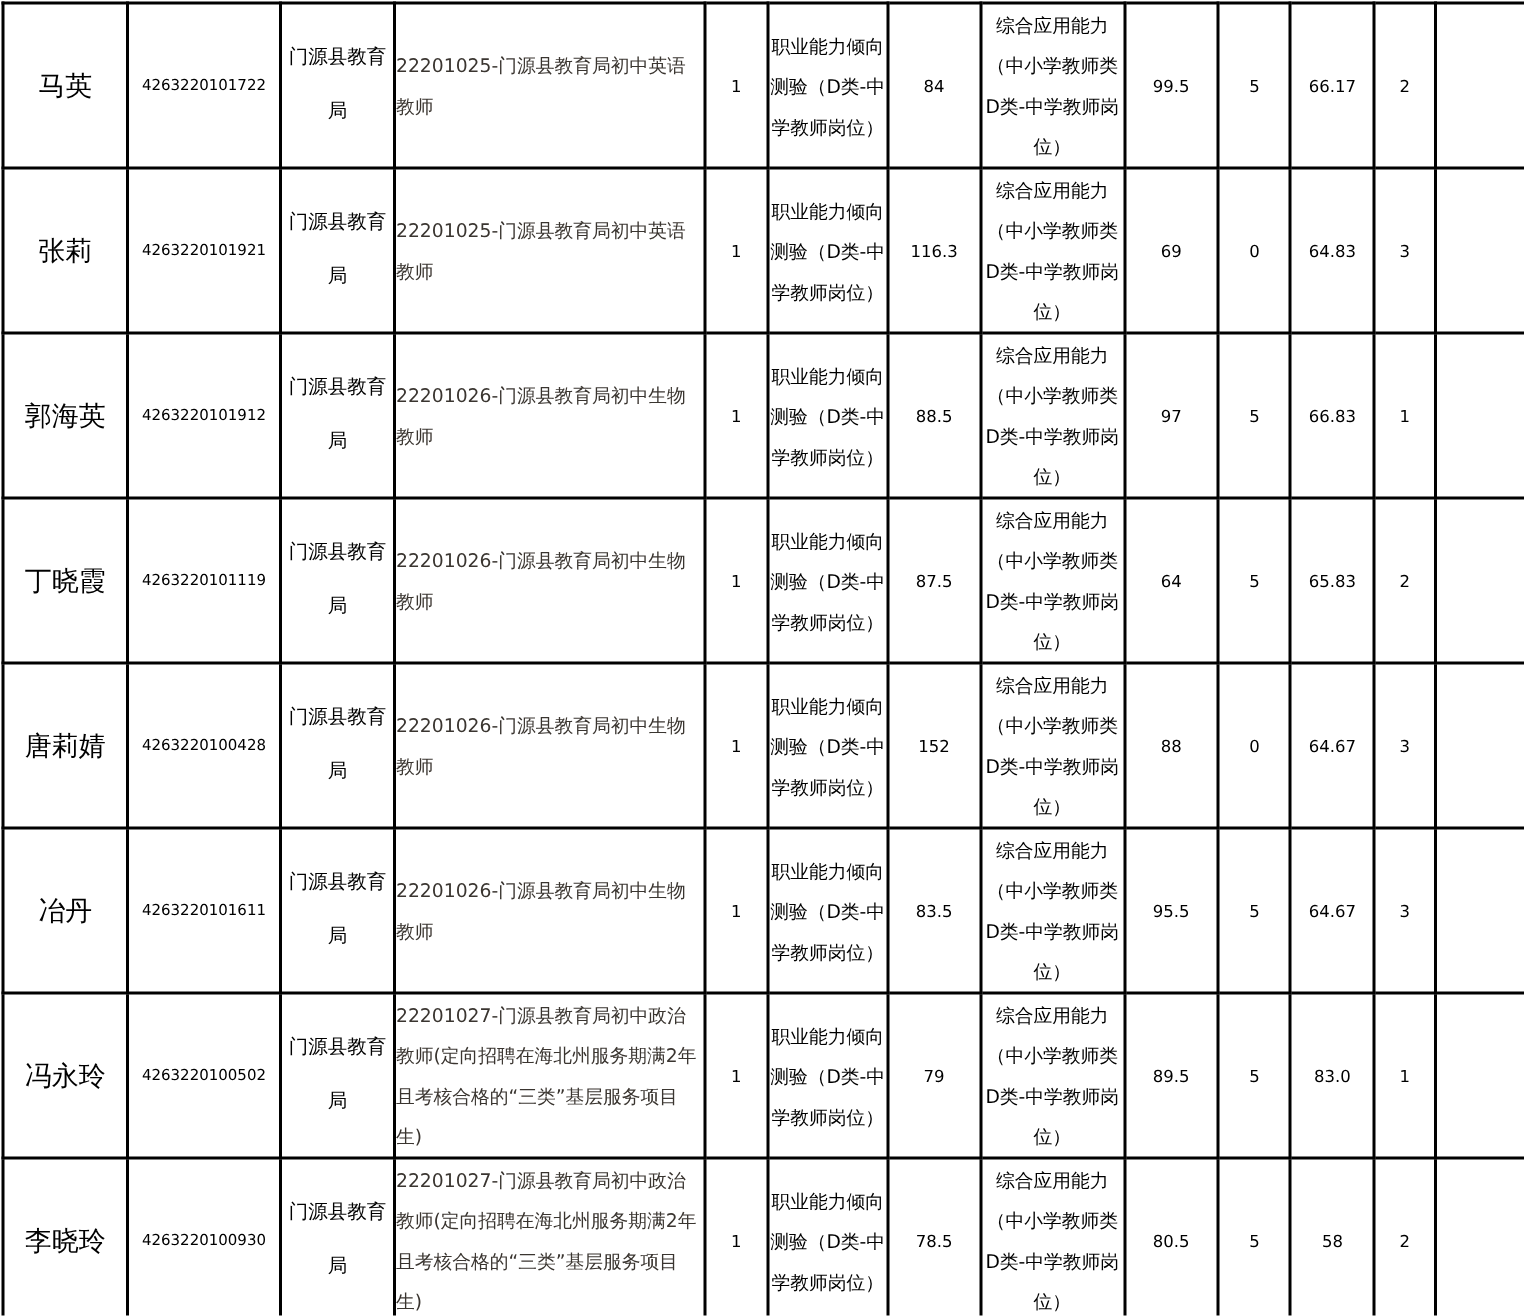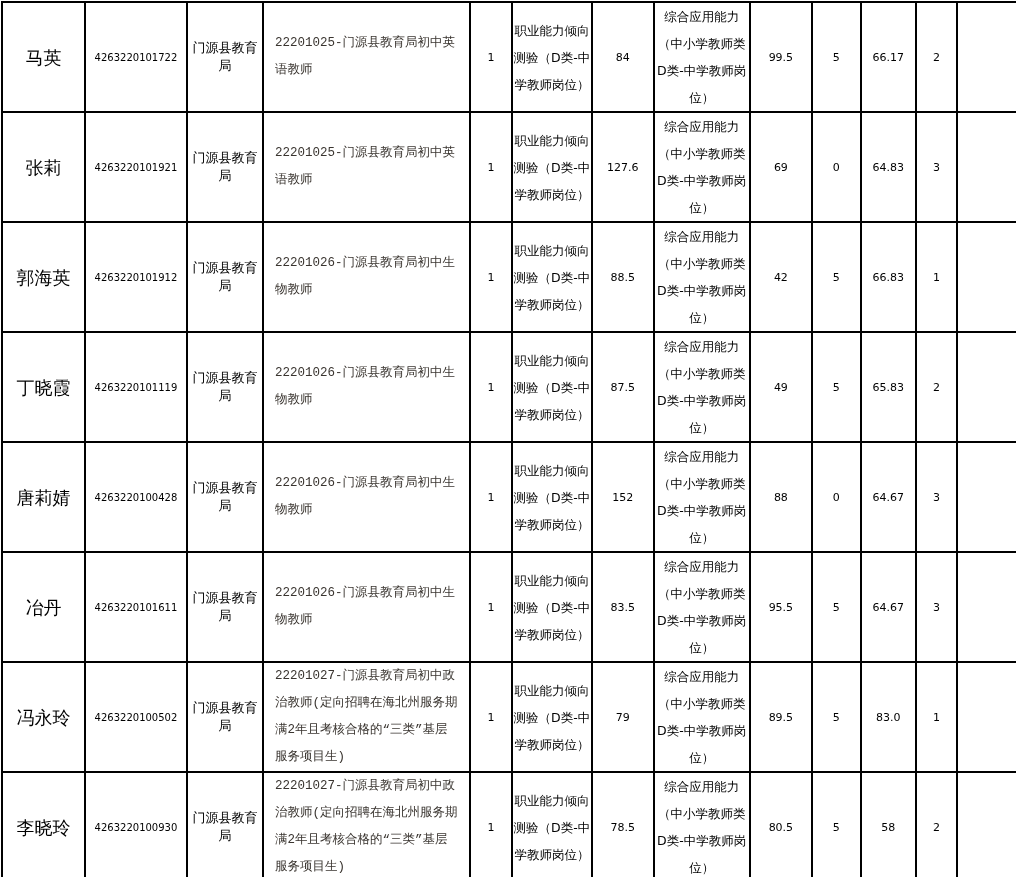--- a/index.html
+++ b/index.html
@@ -3,22 +3,22 @@
 <meta charset="utf-8">
 <style>
   html, body { margin:0; padding:0; background:#ffffff; }
   body { width:1016px; height:877px; overflow:hidden; position:relative;
          font-family:"DejaVu Sans", "Liberation Sans", sans-serif; color:#000; }
   table { position:absolute; left:1px; top:1px; border-collapse:collapse; table-layout:fixed; }
   td { border:2px solid #000; padding:0; height:105px; text-align:center; vertical-align:middle;
        font-size:12px; line-height:27px; overflow:hidden; }
   td.name { font-size:18px; }
   td.id { font-size:10px; letter-spacing:0; }
-  td.dept { font-size:13px; line-height:18px; }
-  td.pos { text-align:left; padding:0 11px; font-size:12.5px; line-height:27px; color:#3a3530;font-family:Liberation Mono, monospace; }
+  td.dept { font-size:13px; line-height:36px; }
+  td.pos { text-align:left; padding:0 0; font-size:12.5px; line-height:27px; color:#3a3530; }
   td.num { font-size:11px; }
   td.subj { font-size:12.5px; line-height:27px; }
   td.blank { border-right:none; }
 </style>
 </head>
 <body>
 
 <table>
   <colgroup>
     <col style="width:84px">
@@ -51,53 +51,53 @@
     <td class="num">2</td>
     <td class="blank"></td>
   </tr>
       <tr>
     <td class="name">张莉</td>
     <td class="id">4263220101921</td>
     <td class="dept">门源县教育局</td>
     <td class="pos">22201025-门源县教育局初中英语教师</td>
     <td class="num">1</td>
     <td class="subj">职业能力倾向测验（D类-中学教师岗位）</td>
-    <td class="num">127.6</td>
+    <td class="num">116.3</td>
     <td class="subj">综合应用能力（中小学教师类D类-中学教师岗位）</td>
     <td class="num">69</td>
     <td class="num">0</td>
     <td class="num">64.83</td>
     <td class="num">3</td>
     <td class="blank"></td>
   </tr>
       <tr>
     <td class="name">郭海英</td>
     <td class="id">4263220101912</td>
     <td class="dept">门源县教育局</td>
     <td class="pos">22201026-门源县教育局初中生物教师</td>
     <td class="num">1</td>
     <td class="subj">职业能力倾向测验（D类-中学教师岗位）</td>
     <td class="num">88.5</td>
     <td class="subj">综合应用能力（中小学教师类D类-中学教师岗位）</td>
-    <td class="num">42</td>
+    <td class="num">97</td>
     <td class="num">5</td>
     <td class="num">66.83</td>
     <td class="num">1</td>
     <td class="blank"></td>
   </tr>
       <tr>
     <td class="name">丁晓霞</td>
     <td class="id">4263220101119</td>
     <td class="dept">门源县教育局</td>
     <td class="pos">22201026-门源县教育局初中生物教师</td>
     <td class="num">1</td>
     <td class="subj">职业能力倾向测验（D类-中学教师岗位）</td>
     <td class="num">87.5</td>
     <td class="subj">综合应用能力（中小学教师类D类-中学教师岗位）</td>
-    <td class="num">49</td>
+    <td class="num">64</td>
     <td class="num">5</td>
     <td class="num">65.83</td>
     <td class="num">2</td>
     <td class="blank"></td>
   </tr>
       <tr>
     <td class="name">唐莉婧</td>
     <td class="id">4263220100428</td>
     <td class="dept">门源县教育局</td>
     <td class="pos">22201026-门源县教育局初中生物教师</td>

